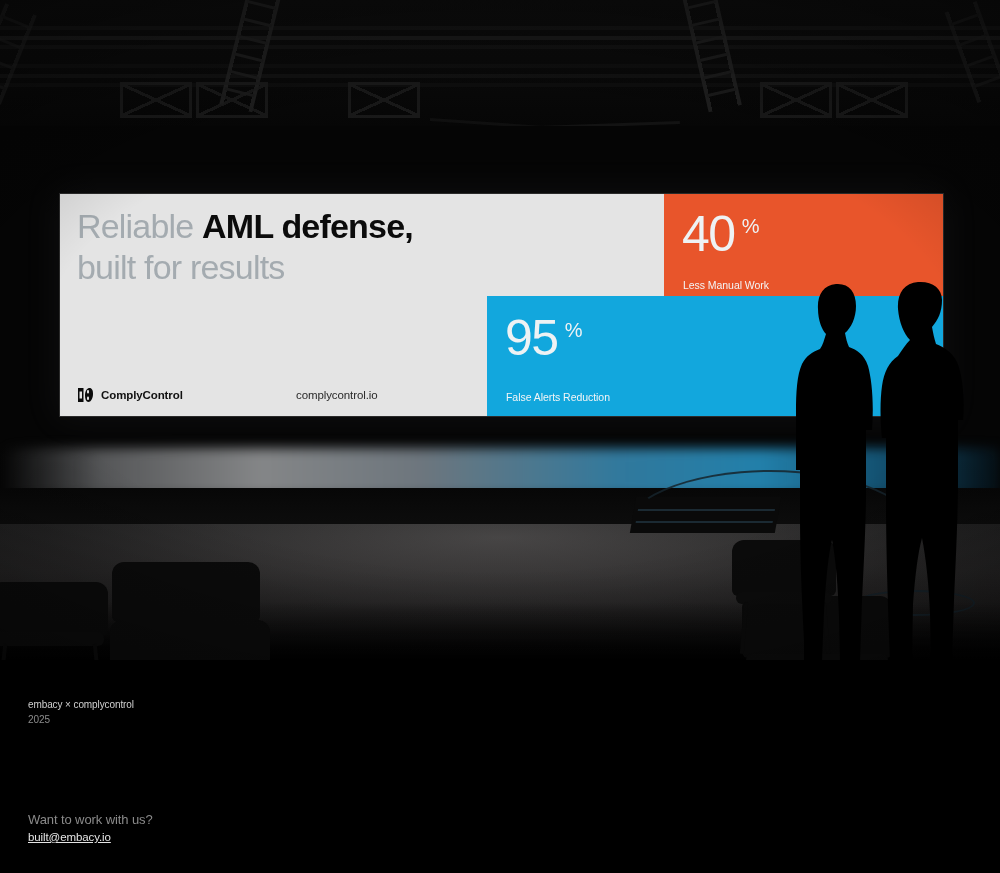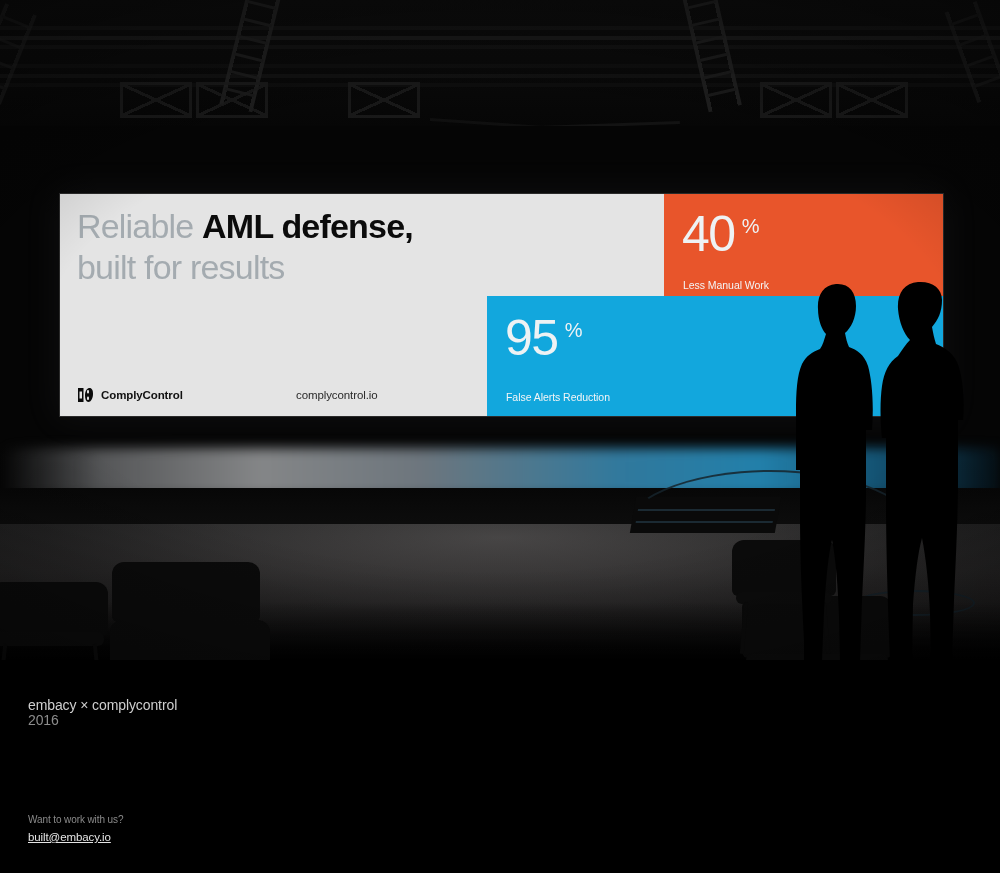--- a/index.html
+++ b/index.html
@@ -176,26 +176,26 @@
   
   .people { position:absolute; left:0; top:0; width:1000px; height:660px; pointer-events:none; }
 
   
   .footer {
     position:absolute; left:0; top:660px; width:1000px; height:213px;
     background:#000;
   }
   .f-left { position:absolute; left:28px; top:38px; }
   .f-left .line {
-    font-size:14px; line-height:14.5px; color:#cfcfcf; letter-spacing:-0.1px;
+    font-size:10px; line-height:14.5px; color:#cfcfcf; letter-spacing:-0.1px;
   }
   .f-left .year { color:#8c8c8c; }
   .f-contact { position:absolute; left:28px; top:152px; }
   .f-contact .q {
-    font-size:10px; line-height:15px; color:#8a8a8a; letter-spacing:-0.1px;
+    font-size:13px; line-height:15px; color:#8a8a8a; letter-spacing:-0.1px;
   }
   .f-contact .mail {
     font-size:11.5px; line-height:15px; color:#e4e4e4; letter-spacing:-0.1px;
   }
 </style>
 </head>
 <body>
 
 <div class="scene">
 
@@ -347,21 +347,21 @@
              C938 320 942 312 942 300 C942 288 932 281 918 282 Z" fill="#000"></path>
   </svg>
 
   <div style="position:absolute;inset:0;background:radial-gradient(120% 90% at 50% 52%, rgba(0,0,0,0) 38%, rgba(0,0,0,0.55) 82%, rgba(0,0,0,0.9) 100%);"></div>
 </div>
 
 <div class="footer">
 
   <div class="f-left">
     <div class="line">embacy × complycontrol</div>
-    <div class="line year">2016</div>
+    <div class="line year">2025</div>
   </div>
 
   <div class="f-contact">
     <div class="q">Want to work with us?</div>
     <a class="mail" href="#">built@embacy.io</a>
   </div>
 
 </div>
 
 </body></html>

